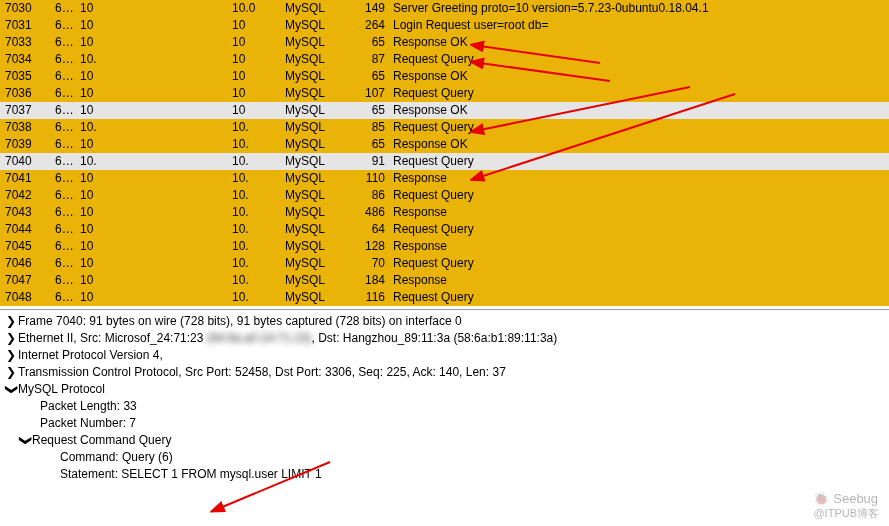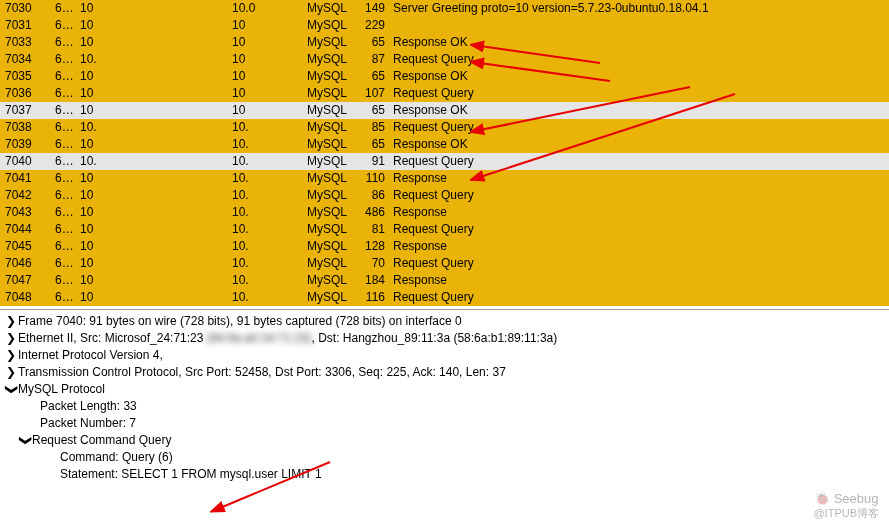--- a/index.html
+++ b/index.html
@@ -6,32 +6,32 @@
 body { font-family: "Segoe UI", Tahoma, sans-serif; font-size: 12px; background: #fff; width: 889px; height: 526px; position: relative; overflow: hidden; }
 .packet-list { width: 100%; overflow: hidden; }
 .row { display: flex; height: 17px; line-height: 17px; white-space: nowrap; }
 .row.normal { background: #eab308; }
 .row.selected { background: #e5e5e5; }
 .col-num { width: 55px; padding-left: 5px; }
 .col-time { width: 25px; }
 .col-src { width: 40px; }
 .col-dst { width: 85px; }
 .col-extra { width: 35px; margin-left: 27px; }
-.col-proto { width: 80px; padding-left: 18px; text-align: right; }
+.col-proto { width: 80px; padding-left: 18px; }
 .col-len { width: 46px; text-align: right; padding-right: 8px; }
 .col-info { flex: 1; }
 .detail-pane { border-top: 1px solid #a0a0a0; margin-top: 3px; padding-top: 3px; font-family: "Segoe UI", Tahoma, sans-serif; font-size: 12px; }
 .tree-line { display: flex; align-items: center; height: 17px; line-height: 17px; padding-left: 4px; }
 .tree-arrow { width: 14px; display: inline-block; text-align: center; cursor: pointer; }
 .tree-text { white-space: nowrap; }
 .indent-1 { padding-left: 40px; }
 .indent-2 { padding-left: 60px; }
 .indent-0a { padding-left: 18px; }
 .arrow-svg { position: absolute; pointer-events: none; }
-.watermark { position: absolute; right: 10px; bottom: 5px; opacity: 0.3; font-size: 11px; text-align: center; }
+.watermark { position: absolute; right: 10px; bottom: 5px; opacity: 0.3; font-size: 11px; text-align: left; }
 .watermark .bug { font-size: 13px; }
 .blur { filter: blur(3px); opacity: 0.8; display: inline-block; }
 </style>
 </head>
 <body>
 
 <div class="packet-list" id="packet-list">
     <div class="row normal">
       <div class="col-num">7030</div>
       <div class="col-time">6…</div>
@@ -42,21 +42,22 @@
       <div class="col-len">149</div>
       <div class="col-info">Server Greeting proto=10 version=5.7.23-0ubuntu0.18.04.1</div>
     </div>
     <div class="row normal">
       <div class="col-num">7031</div>
       <div class="col-time">6…</div>
       <div class="col-src">10</div>
       <div class="col-dst"></div>
       <div class="col-extra">10</div>
       <div class="col-proto">MySQL</div>
-      <div class="col-len">229</div>
+      <div class="col-len">264</div>
+      <div class="col-info">Login Request user=root db=</div>
     </div>
     <div class="row normal">
       <div class="col-num">7033</div>
       <div class="col-time">6…</div>
       <div class="col-src">10</div>
       <div class="col-dst"></div>
       <div class="col-extra">10</div>
       <div class="col-proto">MySQL</div>
       <div class="col-len">65</div>
       <div class="col-info">Response OK</div>
@@ -161,21 +162,21 @@
       <div class="col-len">486</div>
       <div class="col-info">Response</div>
     </div>
     <div class="row normal">
       <div class="col-num">7044</div>
       <div class="col-time">6…</div>
       <div class="col-src">10</div>
       <div class="col-dst"></div>
       <div class="col-extra">10.</div>
       <div class="col-proto">MySQL</div>
-      <div class="col-len">81</div>
+      <div class="col-len">64</div>
       <div class="col-info">Request Query</div>
     </div>
     <div class="row normal">
       <div class="col-num">7045</div>
       <div class="col-time">6…</div>
       <div class="col-src">10</div>
       <div class="col-dst"></div>
       <div class="col-extra">10.</div>
       <div class="col-proto">MySQL</div>
       <div class="col-len">128</div>

